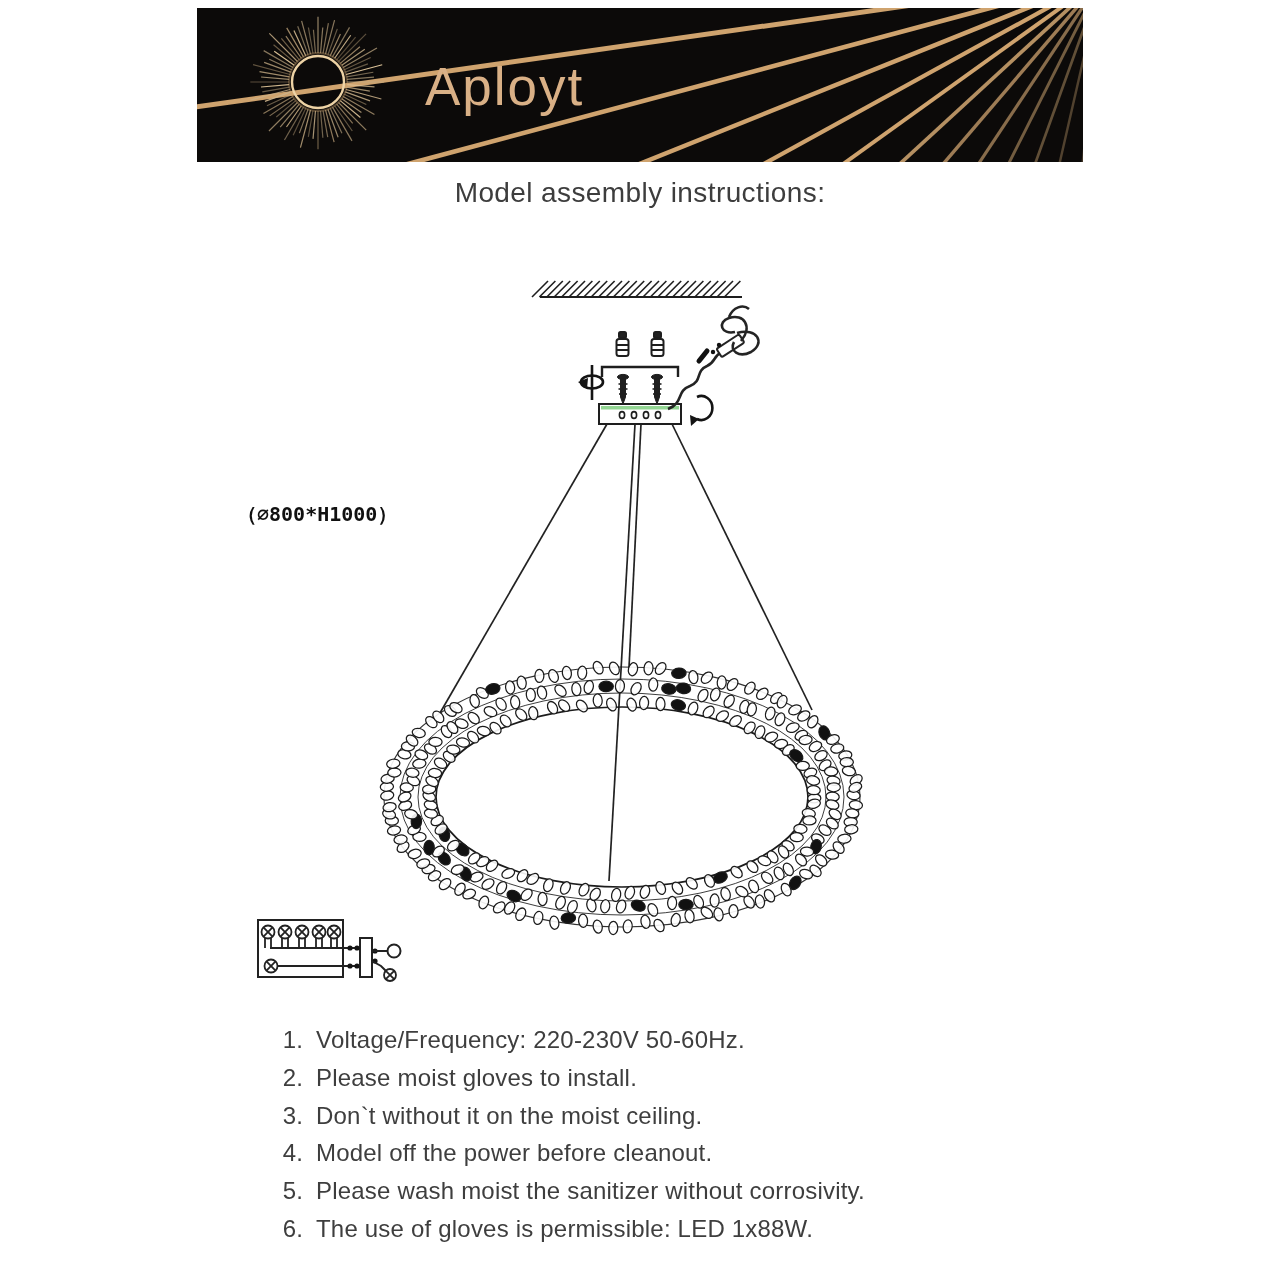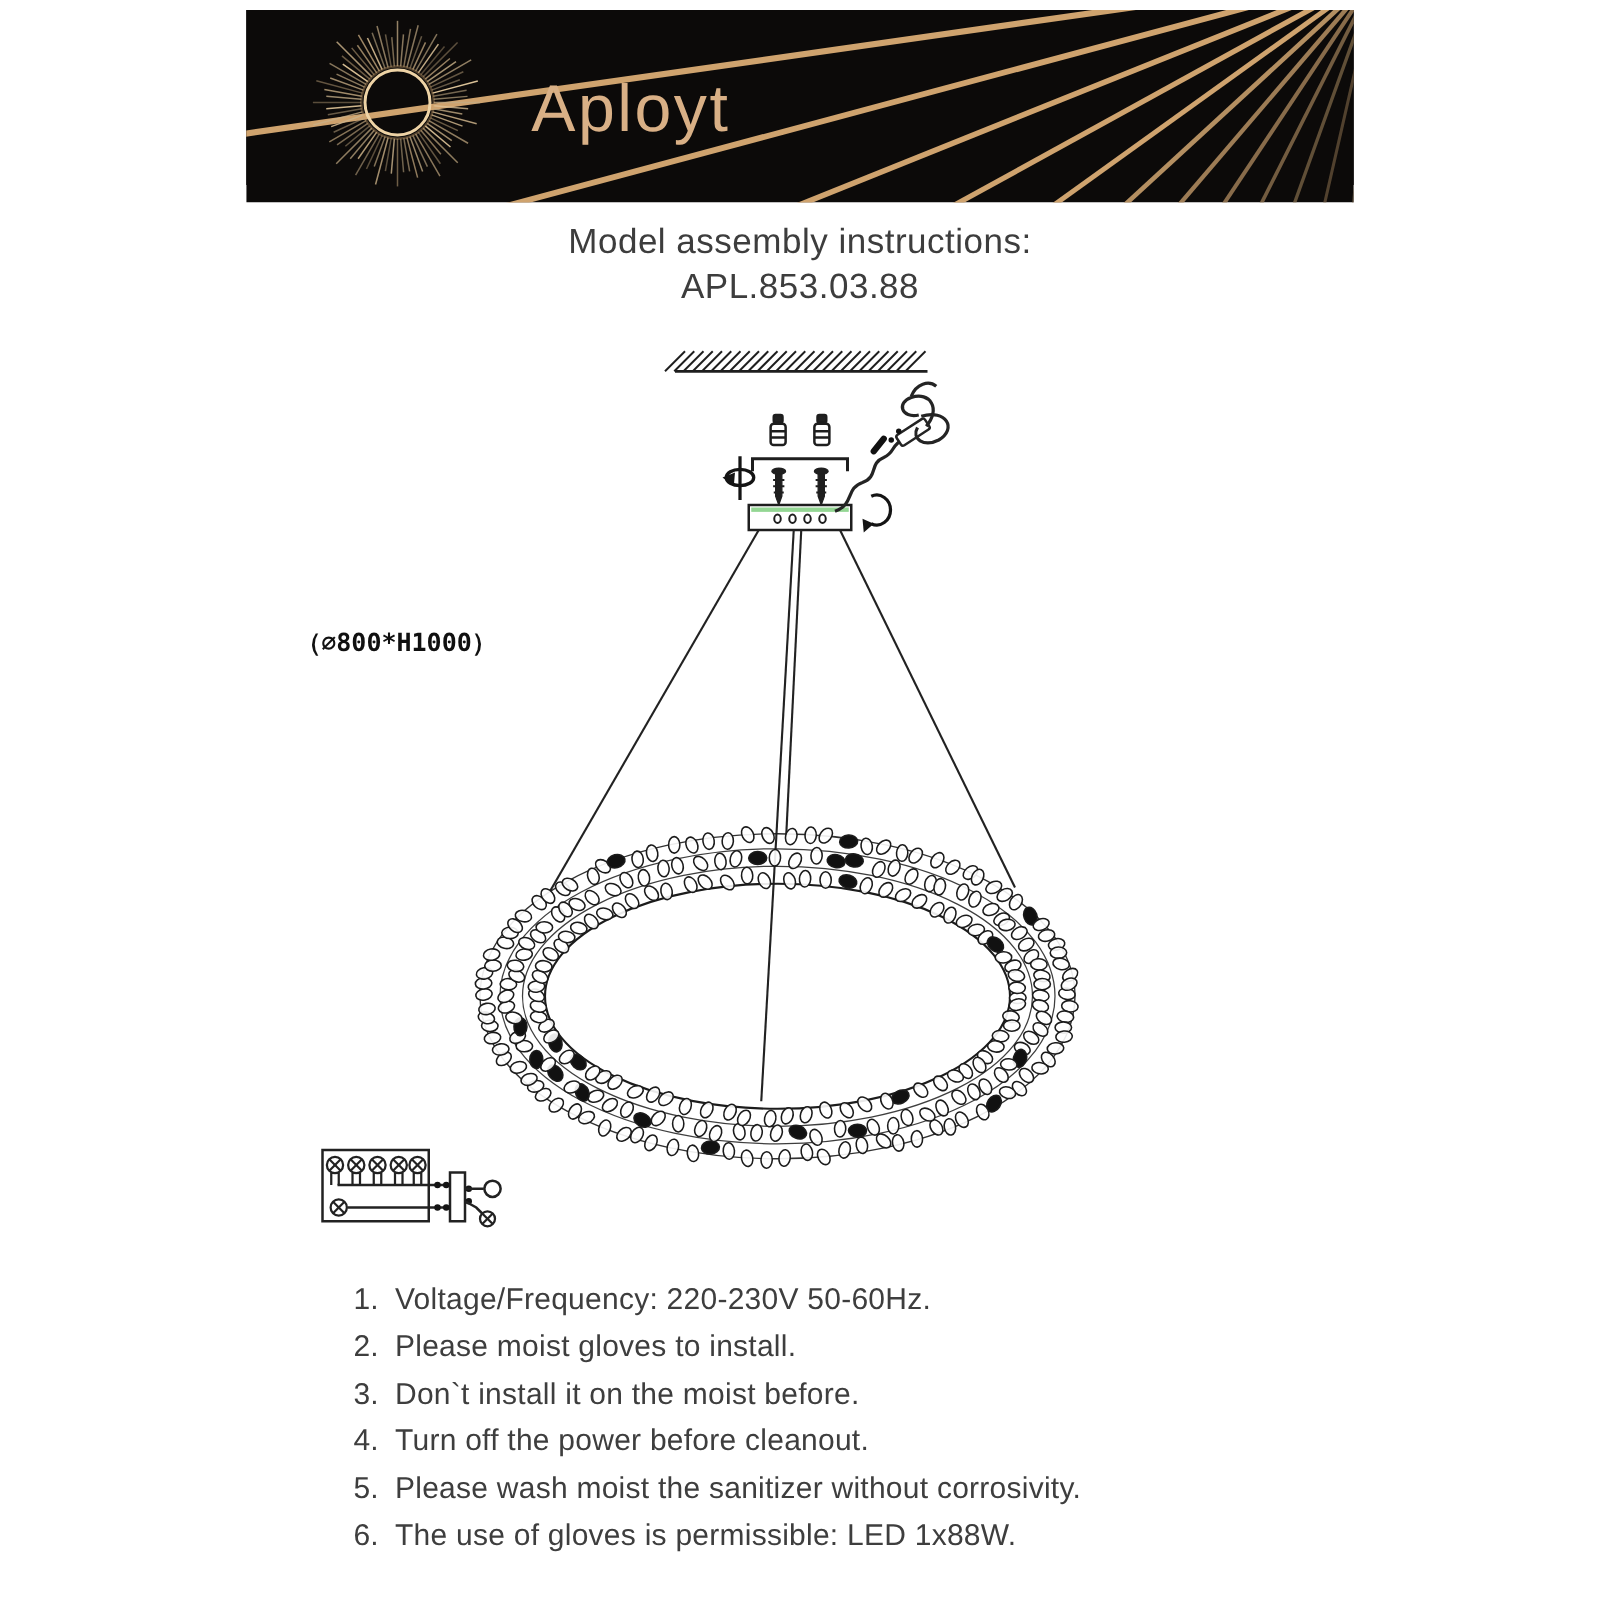--- a/index.html
+++ b/index.html
@@ -126,21 +126,20 @@
         <line x1="149.8896462446606" y1="71.4724834603179" x2="177.00964598567907" y2="69.0997909281528" stroke="#d9c095" stroke-width="1.2" opacity="0.5890326528111474"></line>
         <circle cx="121" cy="74" r="26" fill="none" stroke="#eed3a5" stroke-width="2.4"></circle>
         <circle cx="121" cy="74" r="29" fill="none" stroke="#cfa36e" stroke-width="2" opacity="0.35"></circle>
       </g>
     <text x="228" y="97" font-size="53" letter-spacing="2" font-family="Liberation Sans, sans-serif" fill="#d9b086">Aployt</text>
   </svg>
 </div>
 
 <div class="title-block">
   <div class="title-line">Model assembly instructions:</div>
-  <div class="title-line">APL.853.03.88</div>
 </div>
 
 <div class="dim-label">（⌀800*H1000）</div>
 
 <svg class="main-svg" viewBox="0 0 1280 1280">
 
   <g id="ceiling-hatch" stroke="#1e1e1e">
     <line x1="540" y1="297" x2="742" y2="297" stroke-width="2.2"></line>
   <line x1="532" y1="297" x2="548" y2="281" stroke-width="1.6"></line>
       <line x1="539.4" y1="297" x2="555.4" y2="281" stroke-width="1.6"></line>
@@ -574,17 +573,17 @@
           <line x1="385.8" y1="970.8" x2="394.2" y2="979.2"></line>
           <line x1="385.8" y1="979.2" x2="394.2" y2="970.8"></line>
         </g>
       </g>
   </g>
 </svg>
 
 <ol class="instructions">
   <li>Voltage/Frequency: 220-230V 50-60Hz.</li>
   <li>Please moist gloves to install.</li>
-  <li>Don`t install it on the moist before.</li>
-  <li>Turn off the power before cleanout.</li>
+  <li>Don`t without it on the moist ceiling.</li>
+  <li>Model off the power before cleanout.</li>
   <li>Please wash moist the sanitizer without corrosivity.</li>
   <li>The use of gloves is permissible: LED 1x88W.</li>
 </ol>
 
 </body></html>

